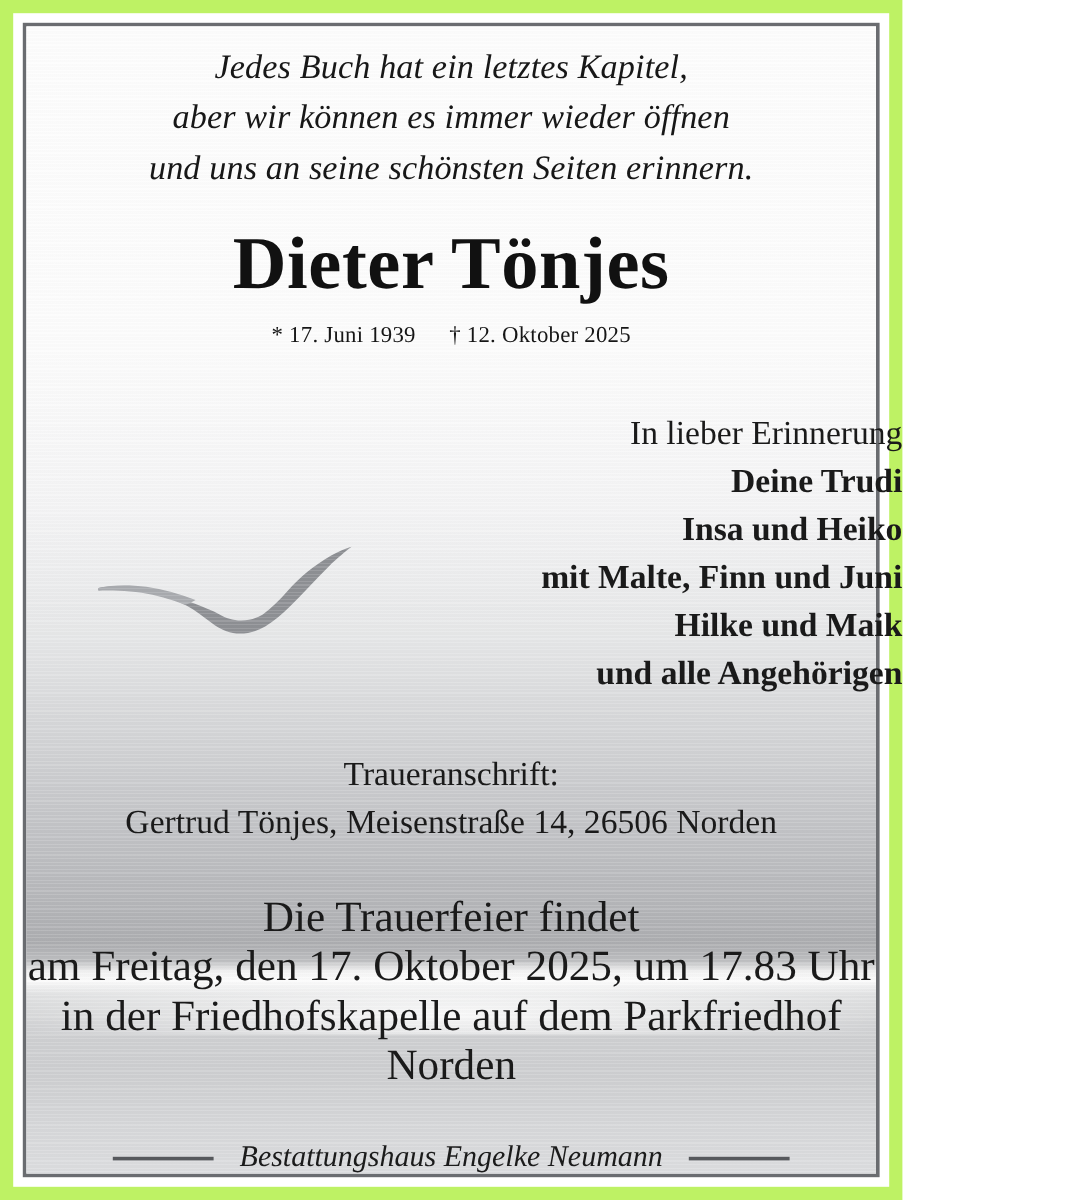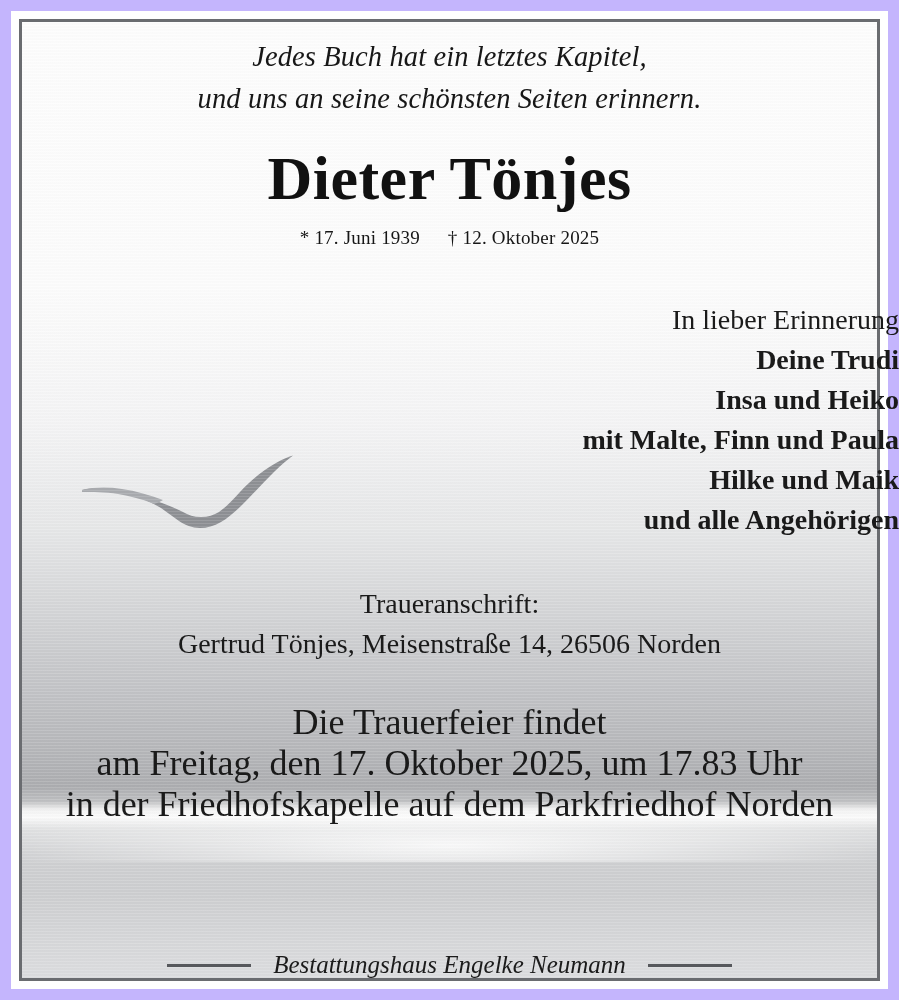--- a/index.html
+++ b/index.html
@@ -3,24 +3,24 @@
 <meta charset="utf-8">
 <style>
   html, body {
     margin: 0;
     padding: 0;
     background: #ffffff;
   }
 
   #notice {
     position: relative;
-    width: 899px;
+    width: 752px;
     height: 1000px;
     overflow: hidden;
-    background: #c4b5fd;
+    background: #bef264;
     font-family: "Liberation Serif", "DejaVu Serif", serif;
     box-sizing: border-box;
   }
 
   
   .gap-frame {
     position: absolute;
     left: 11px;
     top: 11px;
     right: 11px;
@@ -228,38 +228,39 @@
                  C62,47 50,44 38,42
                  C25,40 12,40 2,40 Z" fill="#a9abaf"></path>
       </svg>
     </div>
   </div>
 
   <div class="content">
 
     <div class="epigraph">
       <div>Jedes Buch hat ein letztes Kapitel,</div>
+      <div>aber wir können es immer wieder öffnen</div>
       <div>und uns an seine schönsten Seiten erinnern.</div>
     </div>
 
     <div class="name">Dieter Tönjes</div>
 
     <div class="dates">
       <span>*</span>
       <span>17. Juni 1939</span>
       <span class="sep"></span>
       <span>†</span>
       <span>12. Oktober 2025</span>
     </div>
 
     <div class="memory-block">
       <div class="memory-intro">In lieber Erinnerung</div>
       <div class="bold">Deine Trudi</div>
       <div class="bold">Insa und Heiko</div>
-      <div class="bold">mit Malte, Finn und Paula</div>
+      <div class="bold">mit Malte, Finn und Juni</div>
       <div class="bold">Hilke und Maik</div>
       <div class="bold">und alle Angehörigen</div>
     </div>
 
     <div class="address-block">
       <div>Traueranschrift:</div>
       <div>Gertrud Tönjes, Meisenstraße 14, 26506 Norden</div>
     </div>
 
     <div class="service-block">

